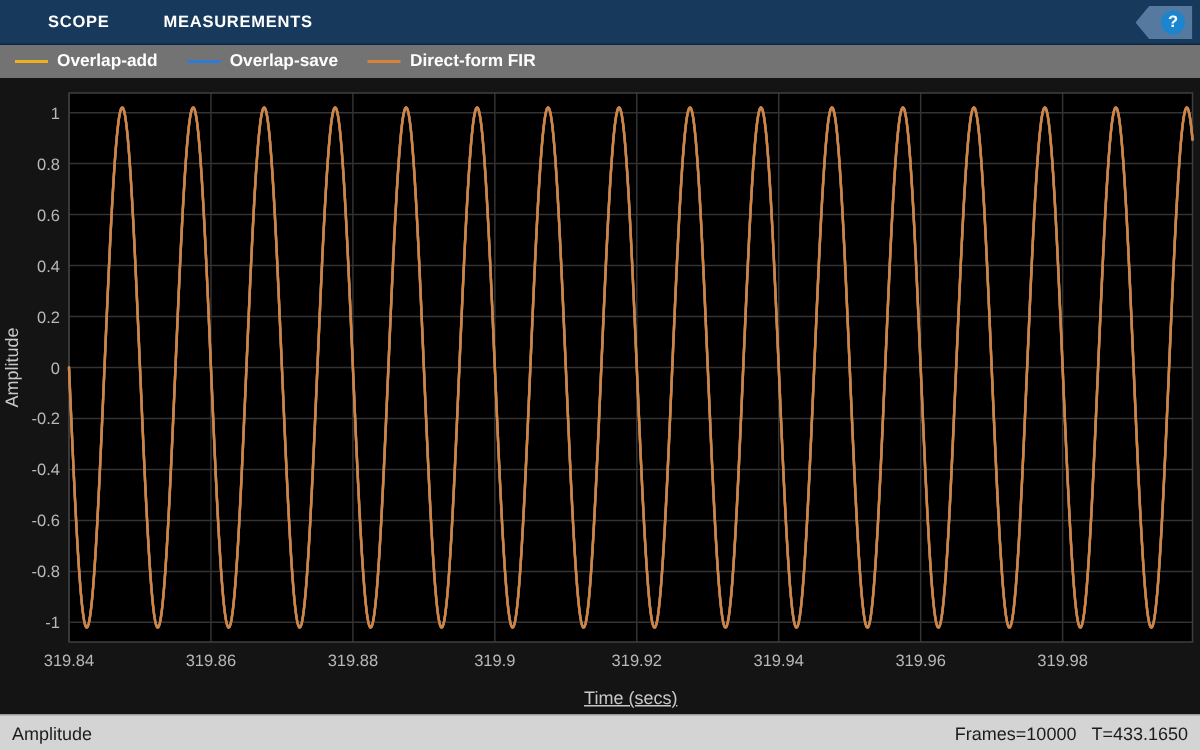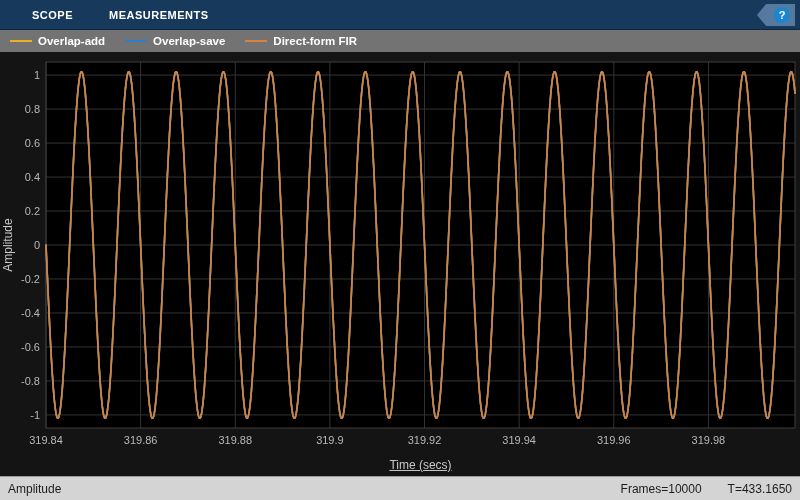--- a/index.html
+++ b/index.html
@@ -63,21 +63,21 @@
   }
 
   
   .statusbar{
     height:24px;flex:0 0 24px;background:#d4d4d4;
     border-top:1px solid #9a9a9a;box-sizing:border-box;
     display:flex;align-items:center;padding:0 8px;
     font-size:12px;color:#1c1c1c;
   }
   .status-left{flex:1;}
-  .status-right{display:flex;gap:26px;margin-left:48px;}
+  .status-right{display:flex;gap:10px;margin-left:48px;}
 </style>
 </head>
 <body>
 
 <div class="window">
 
   <div class="toolstrip">
     <div class="tab first">SCOPE</div>
     <div class="tab">MEASUREMENTS</div>
     <div class="help-btn">

